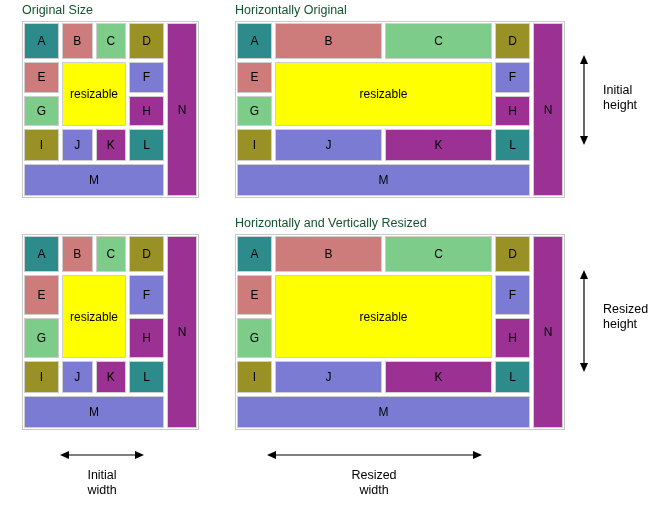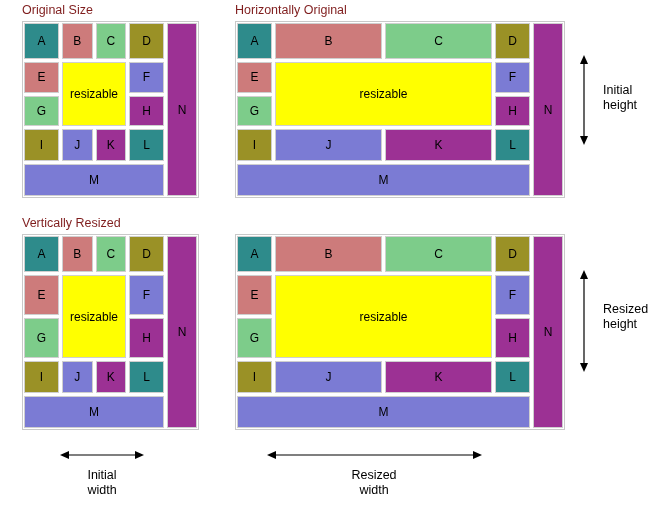--- a/index.html
+++ b/index.html
@@ -8,21 +8,21 @@
     background:#ffffff;
     font-family:"Liberation Sans", sans-serif;
     color:#000;
     overflow:hidden;
     position:relative;
   }
   .quad{position:absolute;}
   .q-title{
     font-size:12.5px;
     line-height:14px;
-    color:#7f1d1d;
+    color:#14532d;
     white-space:nowrap;
     font-family:"Liberation Sans", sans-serif;
   }
   
   .panel{
     position:absolute;
     background:#ffffff;
     border-top:1px solid #c9c9c9;
     border-left:1px solid #c9c9c9;
     border-right:1px solid #c9c9c9;
@@ -157,21 +157,20 @@
   <svg class="arrow-v" style="left:351px;top:55px;" width="16" height="90" viewBox="0 0 16 90">
     <line x1="8" y1="5" x2="8" y2="85" stroke="#000" stroke-width="1.2"></line>
     <polygon points="8,0 4,9 12,9" fill="#000"></polygon>
     <polygon points="8,90 4,81 12,81" fill="#000"></polygon>
   </svg>
   <div class="ann-label" style="left:378px;top:83px;width:80px;">Initial
 height</div>
 </div>
 
 <div class="quad" style="left:0;top:210px;width:225px;height:300px;">
-  <div class="q-title" style="position:absolute;left:22px;top:6px;">Vertically Resized</div>
   <div class="panel" style="left:22px;top:24px;width:177px;height:196px;">
     <div class="panel-main">
       <div class="row" style="height:36px;flex:0 0 36px;">
         <div class="cell" style="background:#2e8b8b;flex:0 0 35px;">A</div>
         <div class="cell" style="background:#cd7b7b;flex:1 1 0;">B</div>
         <div class="cell" style="background:#7dcc8a;flex:1 1 0;">C</div>
         <div class="cell" style="background:#9a9126;flex:0 0 35px;">D</div>
       </div>
       <div class="mid">
         <div class="midcol" style="width:35px;">
@@ -200,20 +199,21 @@
   <svg class="arrow-h" style="left:60px;top:237px;" width="84" height="16" viewBox="0 0 84 16">
     <line x1="5" y1="8" x2="79" y2="8" stroke="#000" stroke-width="1.2"></line>
     <polygon points="0,8 9,4 9,12" fill="#000"></polygon>
     <polygon points="84,8 75,4 75,12" fill="#000"></polygon>
   </svg>
   <div class="ann-label ctr" style="left:52px;top:258px;width:100px;">Initial
 width</div>
 </div>
 
 <div class="quad" style="left:225px;top:210px;width:441px;height:300px;">
+  <div class="q-title" style="position:absolute;left:10px;top:6px;">Horizontally and Vertically Resized</div>
   <div class="panel" style="left:10px;top:24px;width:330px;height:196px;">
     <div class="panel-main">
       <div class="row" style="height:36px;flex:0 0 36px;">
         <div class="cell" style="background:#2e8b8b;flex:0 0 35px;">A</div>
         <div class="cell" style="background:#cd7b7b;flex:1 1 0;">B</div>
         <div class="cell" style="background:#7dcc8a;flex:1 1 0;">C</div>
         <div class="cell" style="background:#9a9126;flex:0 0 35px;">D</div>
       </div>
       <div class="mid">
         <div class="midcol" style="width:35px;">

